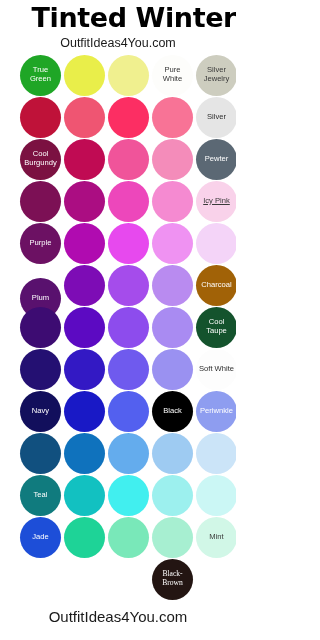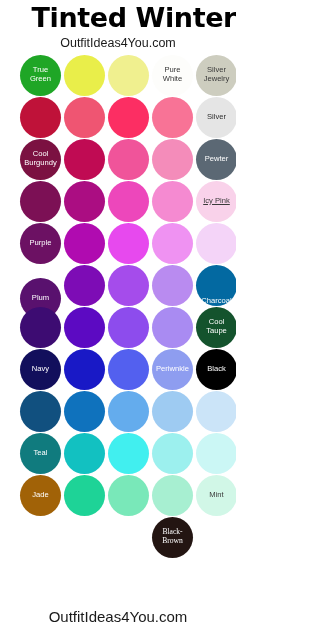--- a/index.html
+++ b/index.html
@@ -154,64 +154,73 @@
         <div class="swatch" style="background: rgb(239, 146, 242);"></div>
         <div class="swatch" style="background: rgb(244, 212, 248);"></div>
       </div>
       <div class="row">
         <div class="swatch" style="background: rgb(89, 17, 110); margin-top: 26px;">
           <span class="label" style="color: rgb(255, 255, 255);">Plum</span>
         </div>
         <div class="swatch" style="background: rgb(125, 12, 181);"></div>
         <div class="swatch" style="background: rgb(165, 76, 235);"></div>
         <div class="swatch" style="background: rgb(185, 139, 240);"></div>
-        <div class="swatch" style="background: #0369a1; align-items: flex-end;">
+        <div class="swatch" style="background: #a16207;">
           <span class="label" style="color: rgb(255, 255, 255);">Charcoal</span>
         </div>
       </div>
       <div class="row">
         <div class="swatch" style="background: rgb(61, 12, 114);"></div>
         <div class="swatch" style="background: rgb(92, 10, 194);"></div>
         <div class="swatch" style="background: rgb(141, 76, 237);"></div>
         <div class="swatch" style="background: rgb(169, 139, 242);"></div>
         <div class="swatch" style="background: #14532d;">
           <span class="label" style="color: rgb(255, 255, 255);">Cool Taupe</span>
         </div>
       </div>
       <div class="row">
+        <div class="swatch" style="background: rgb(36, 16, 114);"></div>
+        <div class="swatch" style="background: rgb(51, 25, 196);"></div>
+        <div class="swatch" style="background: rgb(111, 90, 238);"></div>
+        <div class="swatch" style="background: rgb(154, 145, 241);"></div>
+        <div class="swatch" style="background: rgb(253, 253, 253);">
+          <span class="label" style="color: rgb(46, 46, 46);">Soft White</span>
+        </div>
+      </div>
+      <div class="row">
         <div class="swatch" style="background: rgb(18, 15, 92);">
           <span class="label" style="color: rgb(255, 255, 255);">Navy</span>
         </div>
         <div class="swatch" style="background: rgb(25, 25, 198);"></div>
         <div class="swatch" style="background: rgb(83, 96, 239);"></div>
+        <div class="swatch" style="background: rgb(0, 0, 0);">
+          <span class="label" style="color: rgb(255, 255, 255);">Black</span>
+        </div>
         <div class="swatch" style="background: rgb(142, 157, 240);">
           <span class="label" style="color: rgb(255, 255, 255);">Periwnkle</span>
-        </div>
-        <div class="swatch" style="background: rgb(0, 0, 0);">
-          <span class="label" style="color: rgb(255, 255, 255);">Black</span>
         </div>
       </div>
       <div class="row">
         <div class="swatch" style="background: rgb(17, 80, 127);"></div>
         <div class="swatch" style="background: rgb(15, 114, 189);"></div>
         <div class="swatch" style="background: rgb(100, 172, 237);"></div>
         <div class="swatch" style="background: rgb(158, 203, 242);"></div>
         <div class="swatch" style="background: rgb(203, 228, 248);"></div>
       </div>
       <div class="row">
         <div class="swatch" style="background: rgb(16, 123, 126);">
           <span class="label" style="color: rgb(255, 255, 255);">Teal</span>
         </div>
         <div class="swatch" style="background: rgb(18, 193, 193);"></div>
         <div class="swatch" style="background: rgb(65, 239, 239);"></div>
         <div class="swatch" style="background: rgb(156, 240, 238);"></div>
         <div class="swatch" style="background: rgb(203, 247, 245);"></div>
       </div>
       <div class="row">
-        <div class="swatch" style="background: #a16207;">
+        <div class="swatch" style="background: #1d4ed8;">
           <span class="label" style="color: rgb(255, 255, 255);">Jade</span>
         </div>
         <div class="swatch" style="background: rgb(30, 211, 151);"></div>
         <div class="swatch" style="background: rgb(121, 232, 185);"></div>
         <div class="swatch" style="background: rgb(167, 239, 209);"></div>
         <div class="swatch" style="background: rgb(209, 247, 231);">
           <span class="label" style="color: rgb(58, 58, 58);">Mint</span>
         </div>
       </div>
       <div class="row">

